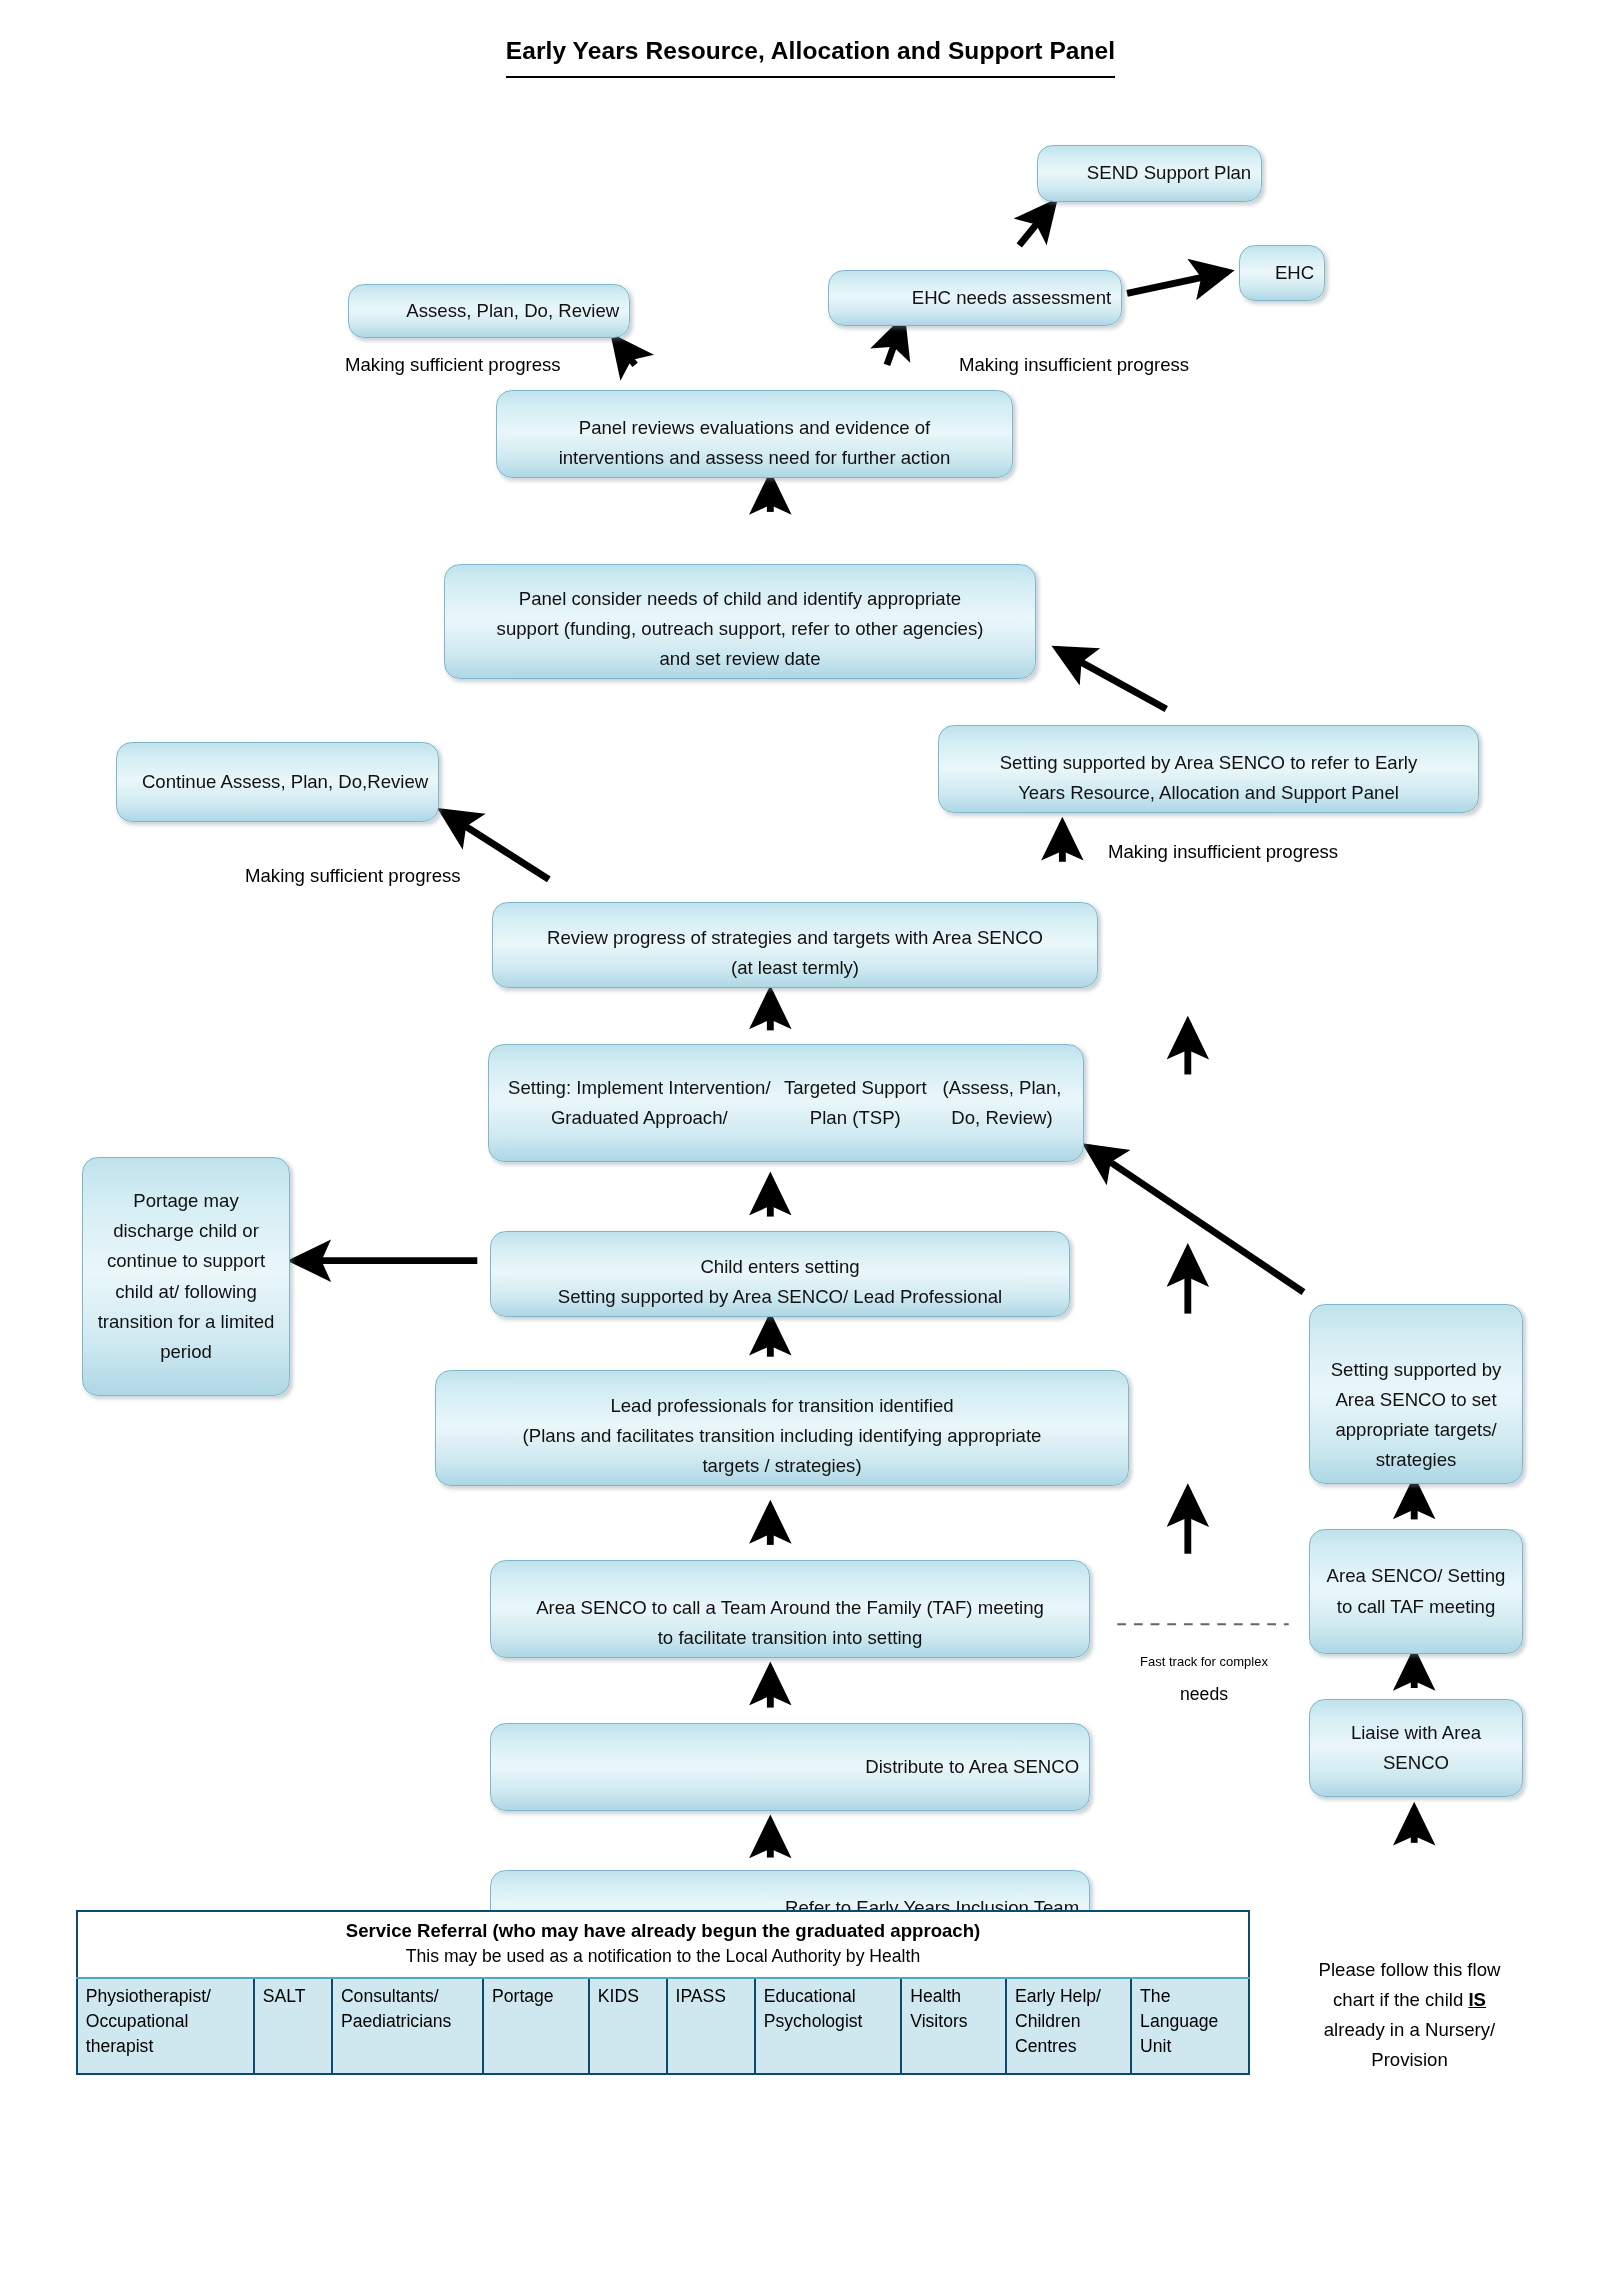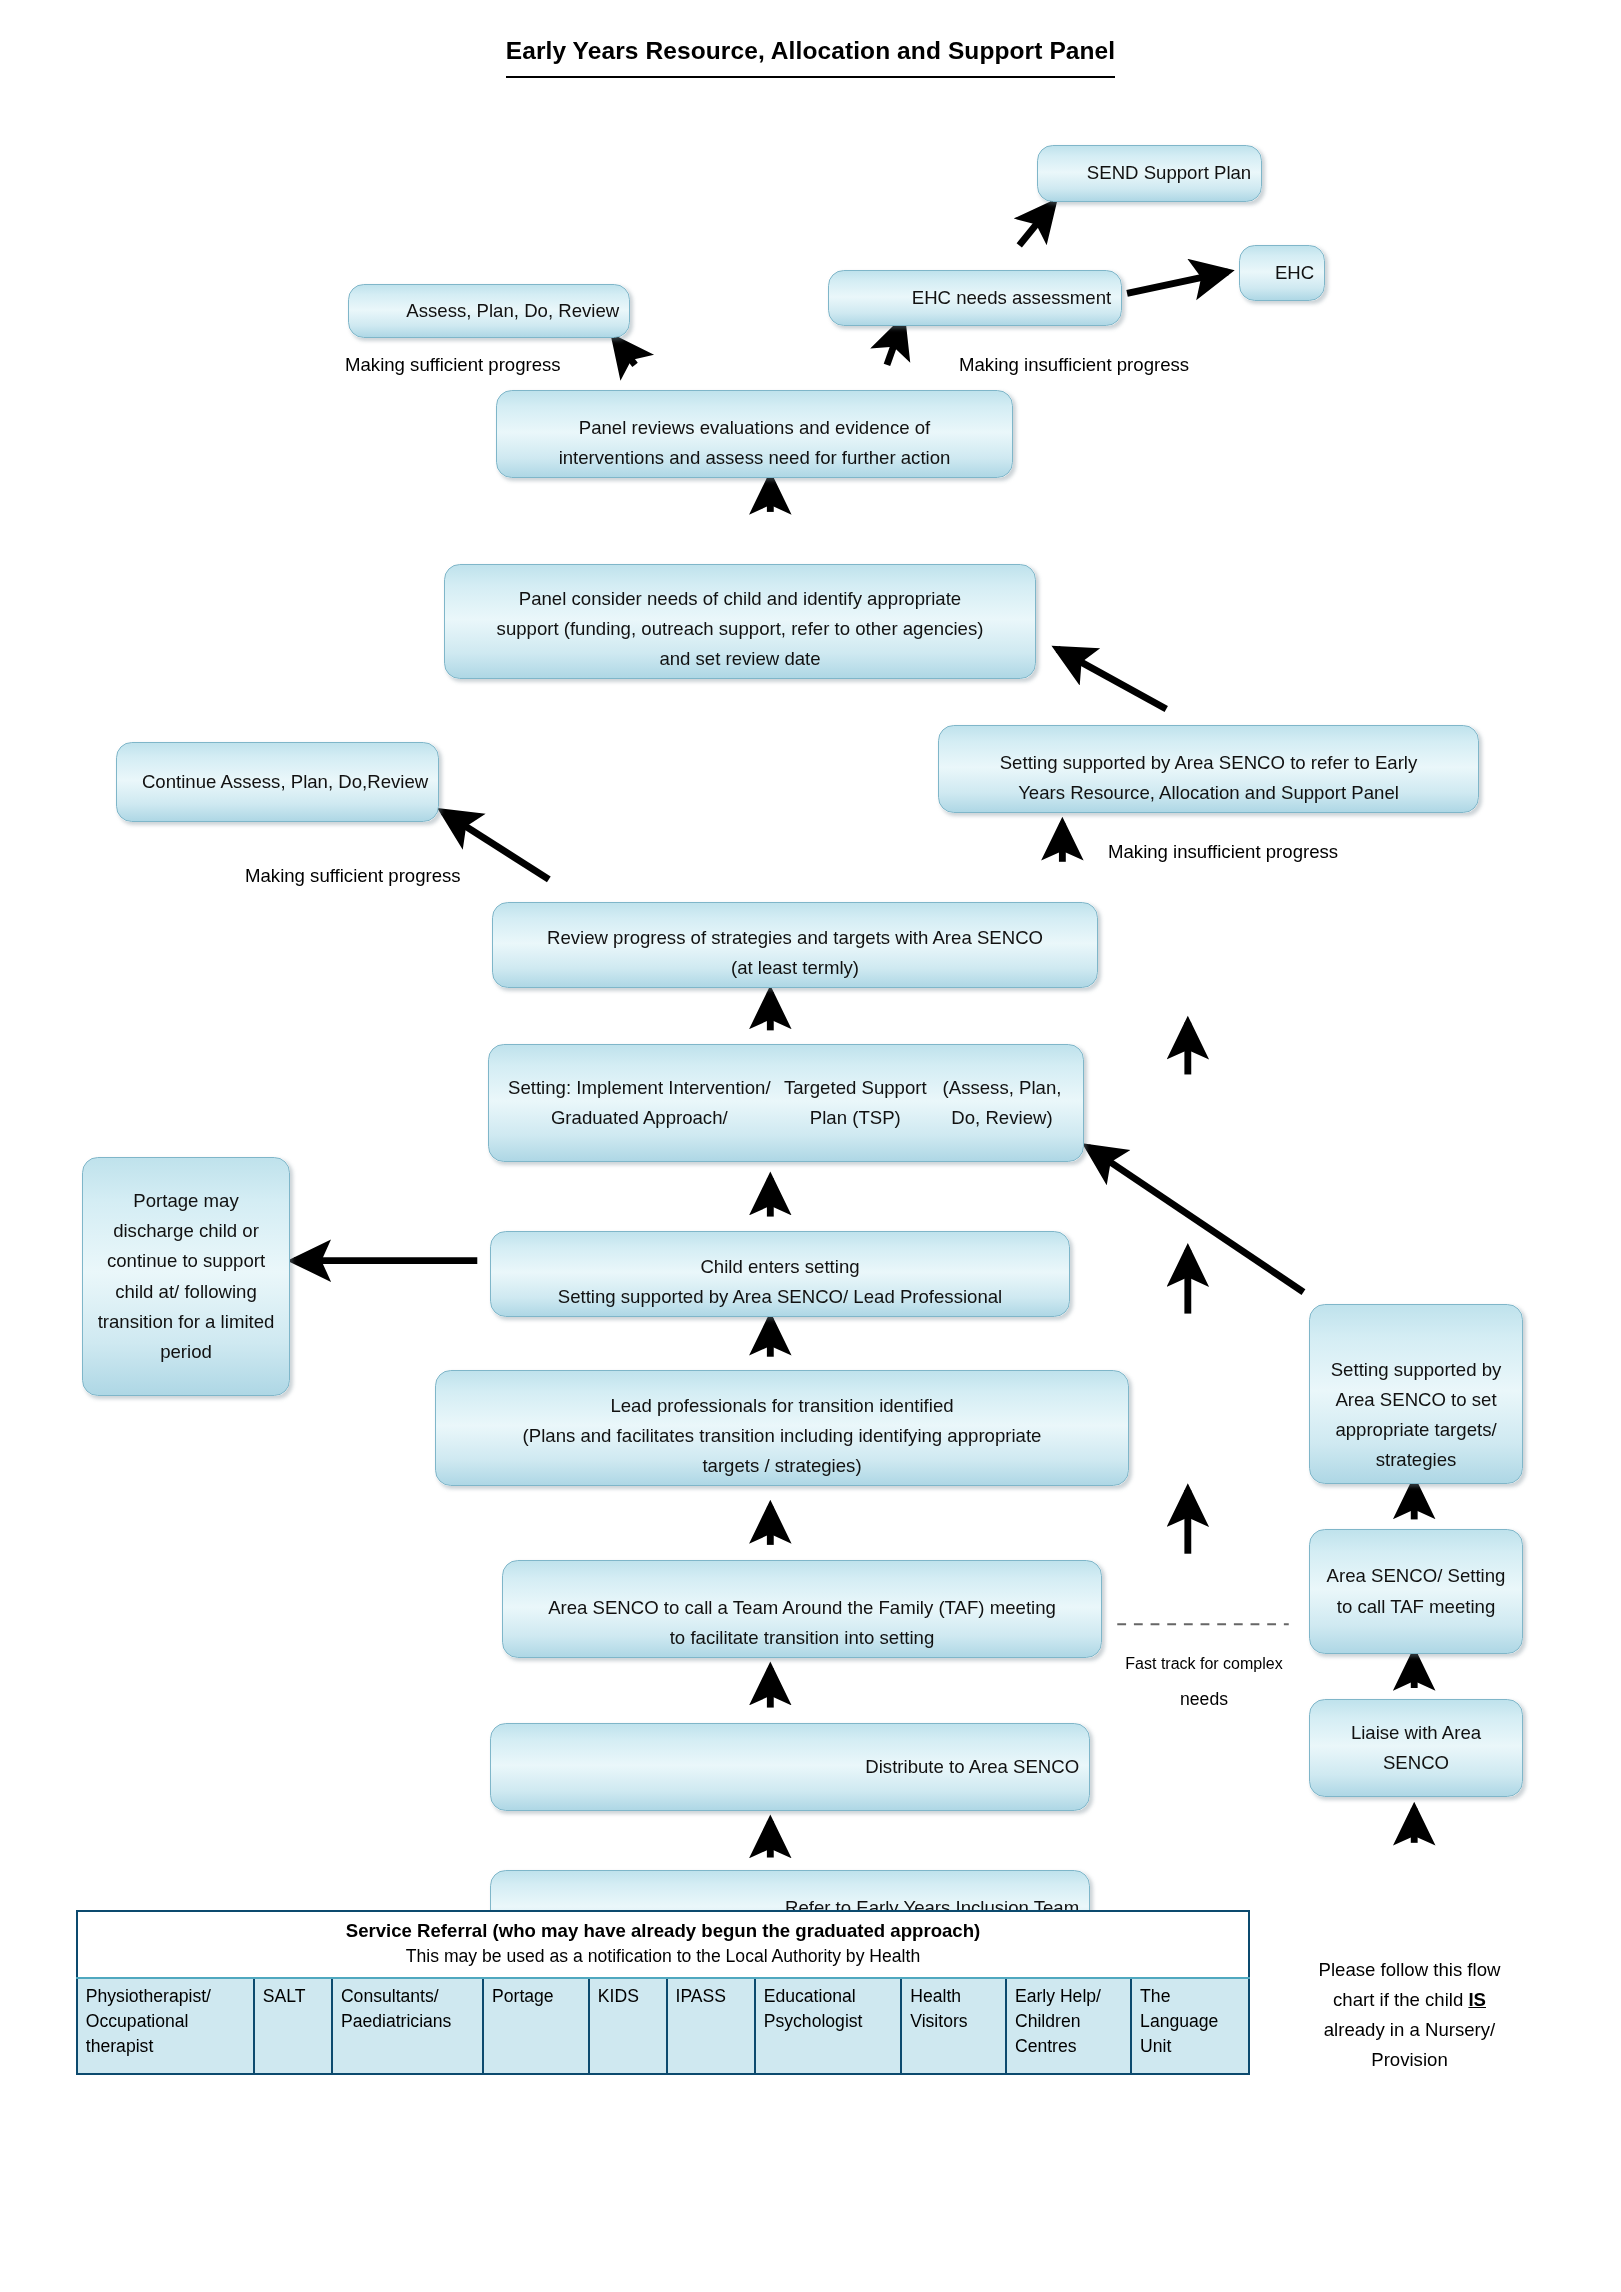--- a/index.html
+++ b/index.html
@@ -244,21 +244,21 @@
   </div>
 
   <div class="box" style="left:1309px; top:1529px; width:214px; height:125px; padding:7.8px 9.8px;">
     <span>Area SENCO/ Setting to call TAF meeting</span>
   </div>
 
   <div class="box" style="left:1309px; top:1699px; width:214px; height:98px; padding:7.8px 9.8px;">
     <span>Liaise with Area SENCO</span>
   </div>
 
-  <div class="box" style="left:502px; top:1560px; width:600px; height:98px; flex-direction:column;">
+  <div class="box" style="left:490px; top:1560px; width:600px; height:98px; flex-direction:column;">
     <span>Area SENCO to call a Team Around the Family (TAF) meeting</span>
     <span>to facilitate transition into setting</span>
   </div>
 
   <div class="box" style="left:490px; top:1723px; width:600px; height:88px;">
     <span>Distribute to Area SENCO</span>
   </div>
 
   <div class="box" style="left:490px; top:1870px; width:600px; height:76px;">
     <span>Refer to Early Years Inclusion Team</span>
@@ -274,21 +274,21 @@
 
   <div class="label" style="left:1108px; top:841px;">
     <span>Making insufficient progress</span>
   </div>
 
   <div class="label" style="left:245px; top:865px;">
     <span>Making sufficient progress</span>
   </div>
 
   <div class="label multiline" style="left:1111px; top:1651px; width:186px; white-space:normal;">
-    <div style="font-size:16px;">Fast track for complex</div>
+    <div style="font-size:13px;">Fast track for complex</div>
     <div style="font-size:17.6px; margin-top:7.8px;">needs</div>
   </div>
 
   <table class="referral-table">
     <tbody>
         <tr>
       <td class="head" colspan="10">
         <div class="l1">Service Referral (who may have already begun the graduated approach)</div>
         <div class="l2">This may be used as a notification to the Local Authority by Health</div>
       </td>

